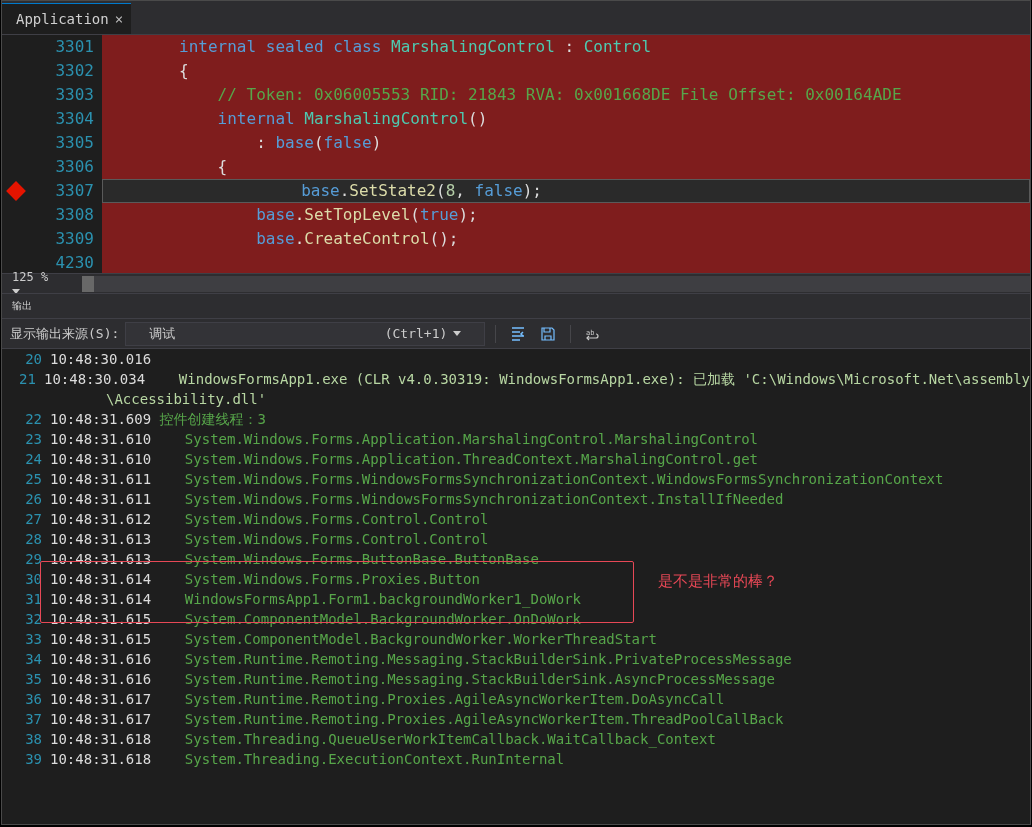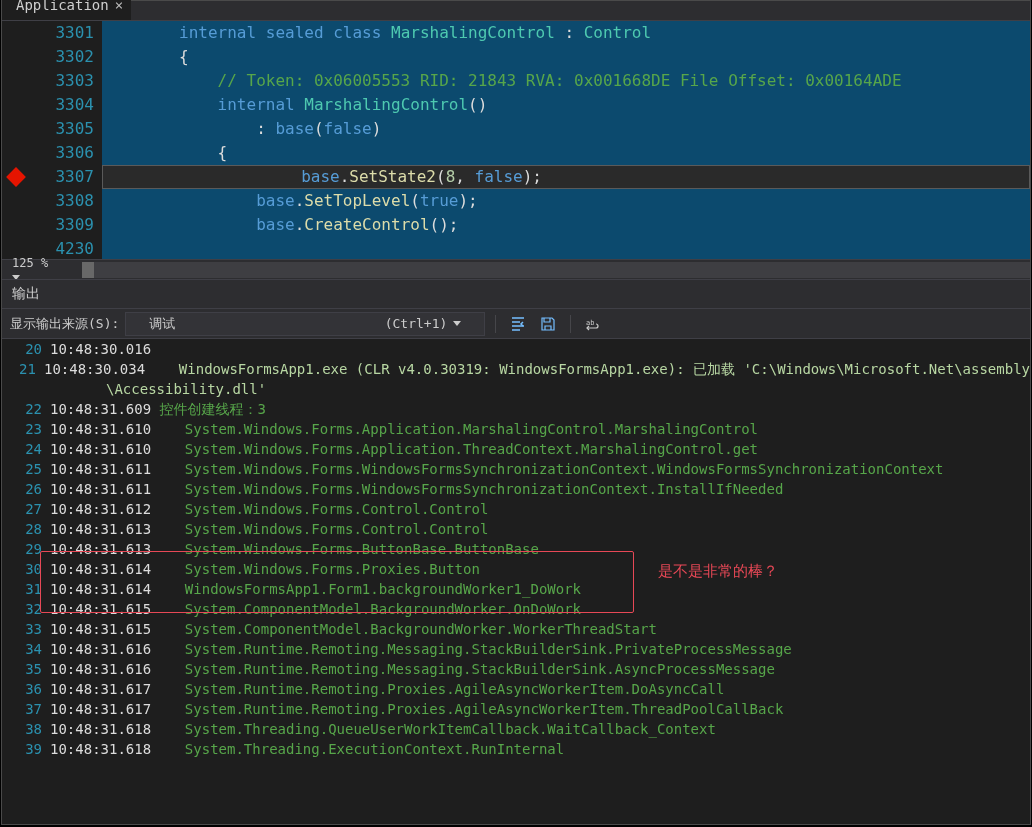--- a/index.html
+++ b/index.html
@@ -1,45 +1,45 @@
 <!DOCTYPE html>
 <html><head>
 <meta charset="utf-8">
 <style>
 * { margin:0; padding:0; box-sizing:border-box; font-family: "Microsoft YaHei", Consolas, monospace; }
 body { background:#000; width:1032px; height:827px; overflow:hidden; }
 .frame { border:1px solid #4a4a4a; width:1030px; height:825px; margin:0 auto; background:#1e1e1e; display:flex; flex-direction:column; }
 
-.tabbar { background:#2d2d30; height:20px; display:flex; align-items:flex-end; border-bottom:1px solid #3f3f46; }
+.tabbar { background:#2d2d30; height:34px; display:flex; align-items:flex-end; border-bottom:1px solid #3f3f46; }
 .tab { background:#1e1e1e; color:#d0d0d0; font-size:14px; padding:7px 8px 7px 14px; display:flex; align-items:center; gap:6px; border-top:1px solid #007acc;}
 .tab .x { color:#bbb; font-size:14px; }
     
 .editor-area { display:flex; flex-direction:column; height:258px; }
-.code-scroll { flex:1; overflow:hidden; display:flex; background:#0c4a6e; }
+.code-scroll { flex:1; overflow:hidden; display:flex; background:#7f1d1d; }
 .gutter-icons { width:28px; background:#1e1e1e; }
 .bp { width:14px; height:14px; background:#e51400; transform:rotate(45deg); margin:5px auto 0; }
 .linenums { width:72px; text-align:right; color:#2b91af; font:16px Consolas, monospace; padding-right:8px; background:#1e1e1e; }
 .linenums div { height:24px; line-height:24px; }
 .code { flex:1; font:16px/24px Consolas, monospace; position:relative; }
 .code-line { height:24px; white-space:pre; color:#dcdcdc; position:relative;}
 .code-line.hl { background:#2a2a2a; outline:1px solid #5a5a5a; outline-offset:-1px;padding-left:45px;}
 .kw { color:#569cd6; }
 .type { color:#4ec9b0; }
 .cm { color:#57a64a; }
 .mth { color:#dcdcaa; }
 .num { color:#b5cea8; }
 .p { color:#dcdcdc;}
 
 .zoom-row { height:20px; background:#2d2d30; display:flex; align-items:center; font-size:12px; color:#ccc; border-top:1px solid #3f3f46;}
 .zoom-row .zoom { padding:0 20px 0 10px; width:80px;}
 .zoom-row .scrollbar-track {flex:1; height:16px; background:#3e3e42; position:relative;}
 .zoom-row .scrollbar-thumb {position:absolute; left:0; top:0; height:16px; width:12px; background:#686868;}
 .zoom-row .dd { font-size:10px;}
 
-.output-title { background:#2d2d30; color:#d0d0d0; font-size:14px; padding:5px 10px; border-top:1px solid #3f3f46; border-bottom:1px solid #3f3f46;}
+.output-title { background:#2d2d30; color:#d0d0d0; font-size:10px; padding:5px 10px; border-top:1px solid #3f3f46; border-bottom:1px solid #3f3f46;}
 .output-toolbar { background:#2d2d30; display:flex; align-items:center; height:30px; padding:0 8px; gap:6px; color:#ccc; font-size:13px; border-bottom:1px solid #3f3f46;}
 .output-toolbar .combo { background:#333337; border:1px solid #3f3f46; padding:2px 23px; width:360px; display:flex; justify-content:space-between; align-items:center;}
 .output-toolbar .sep { width:1px; height:18px; background:#46464a; margin:0 4px;}
 .tb-btn { width:24px; height:24px; display:flex; align-items:center; justify-content:center; color:#75beff; font-size:15px;}
 .tb-btn svg { width:16px; height:16px; }
 
 .output-body { flex:1; background:#1e1e1e; overflow:hidden; font:14px/20px Consolas, monospace; position:relative;}
 .out-line { display:flex; white-space:pre; }
 .out-num { width:48px; text-align:right; color:#2b91af; padding-right:8px; }
 .out-txt { color:#dcdcdc; flex:1;}

